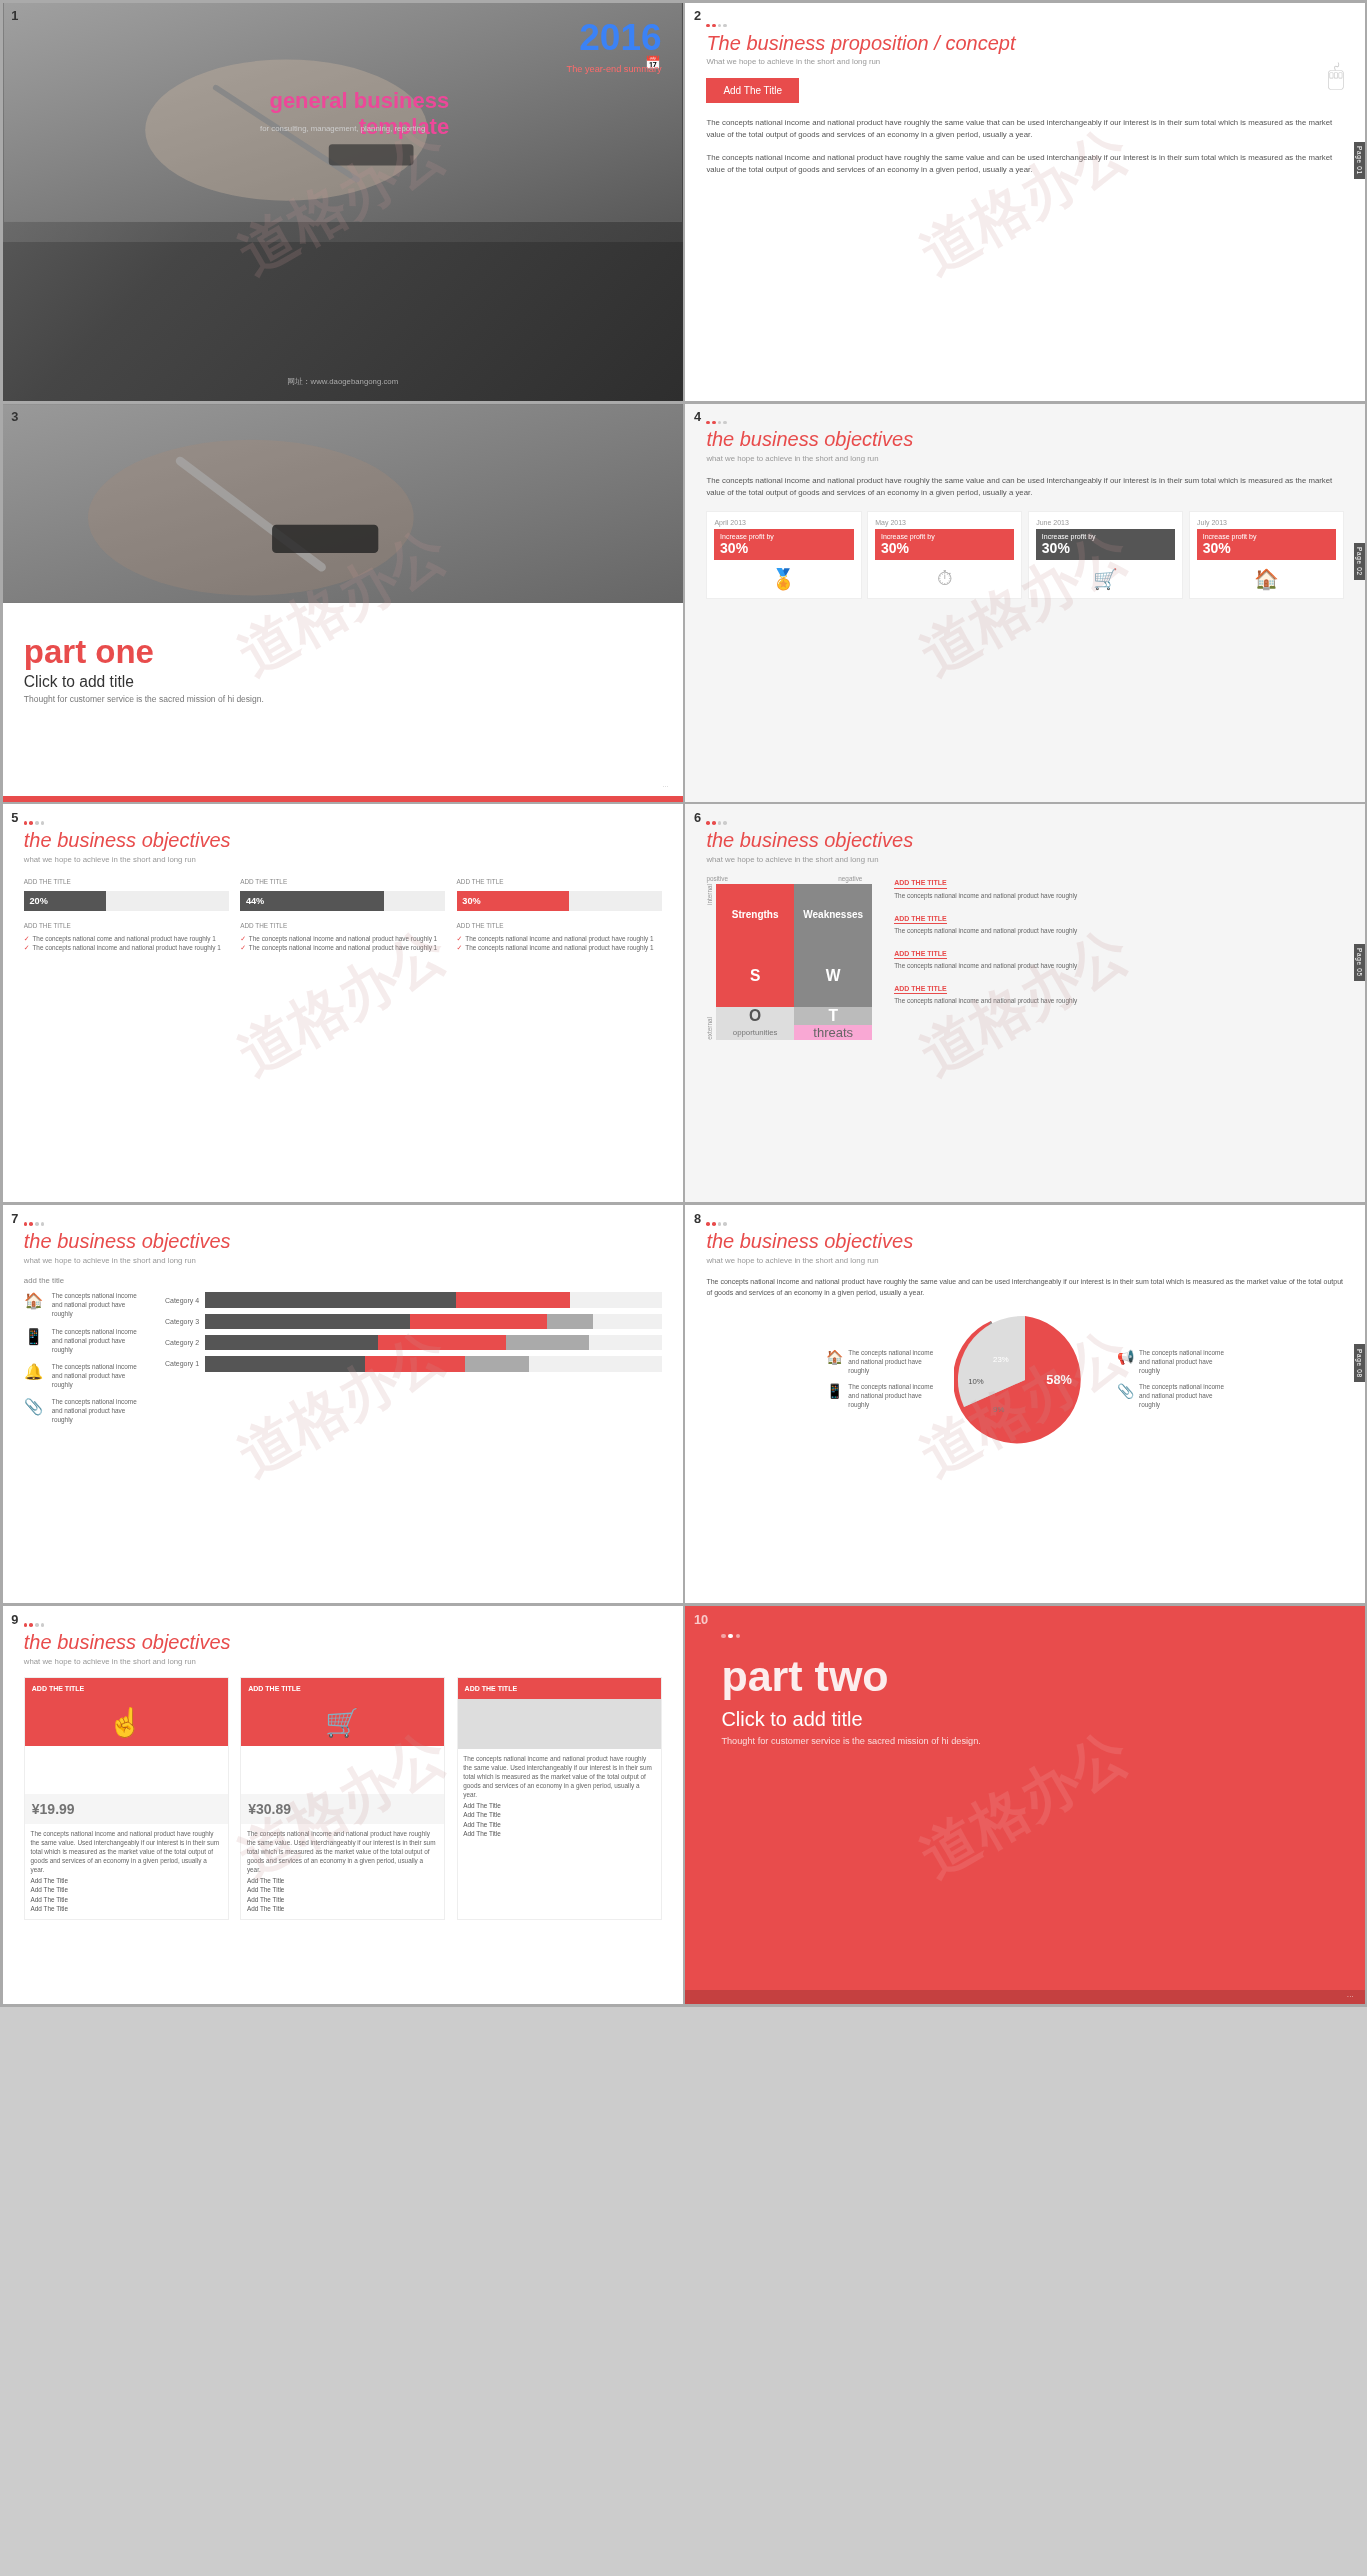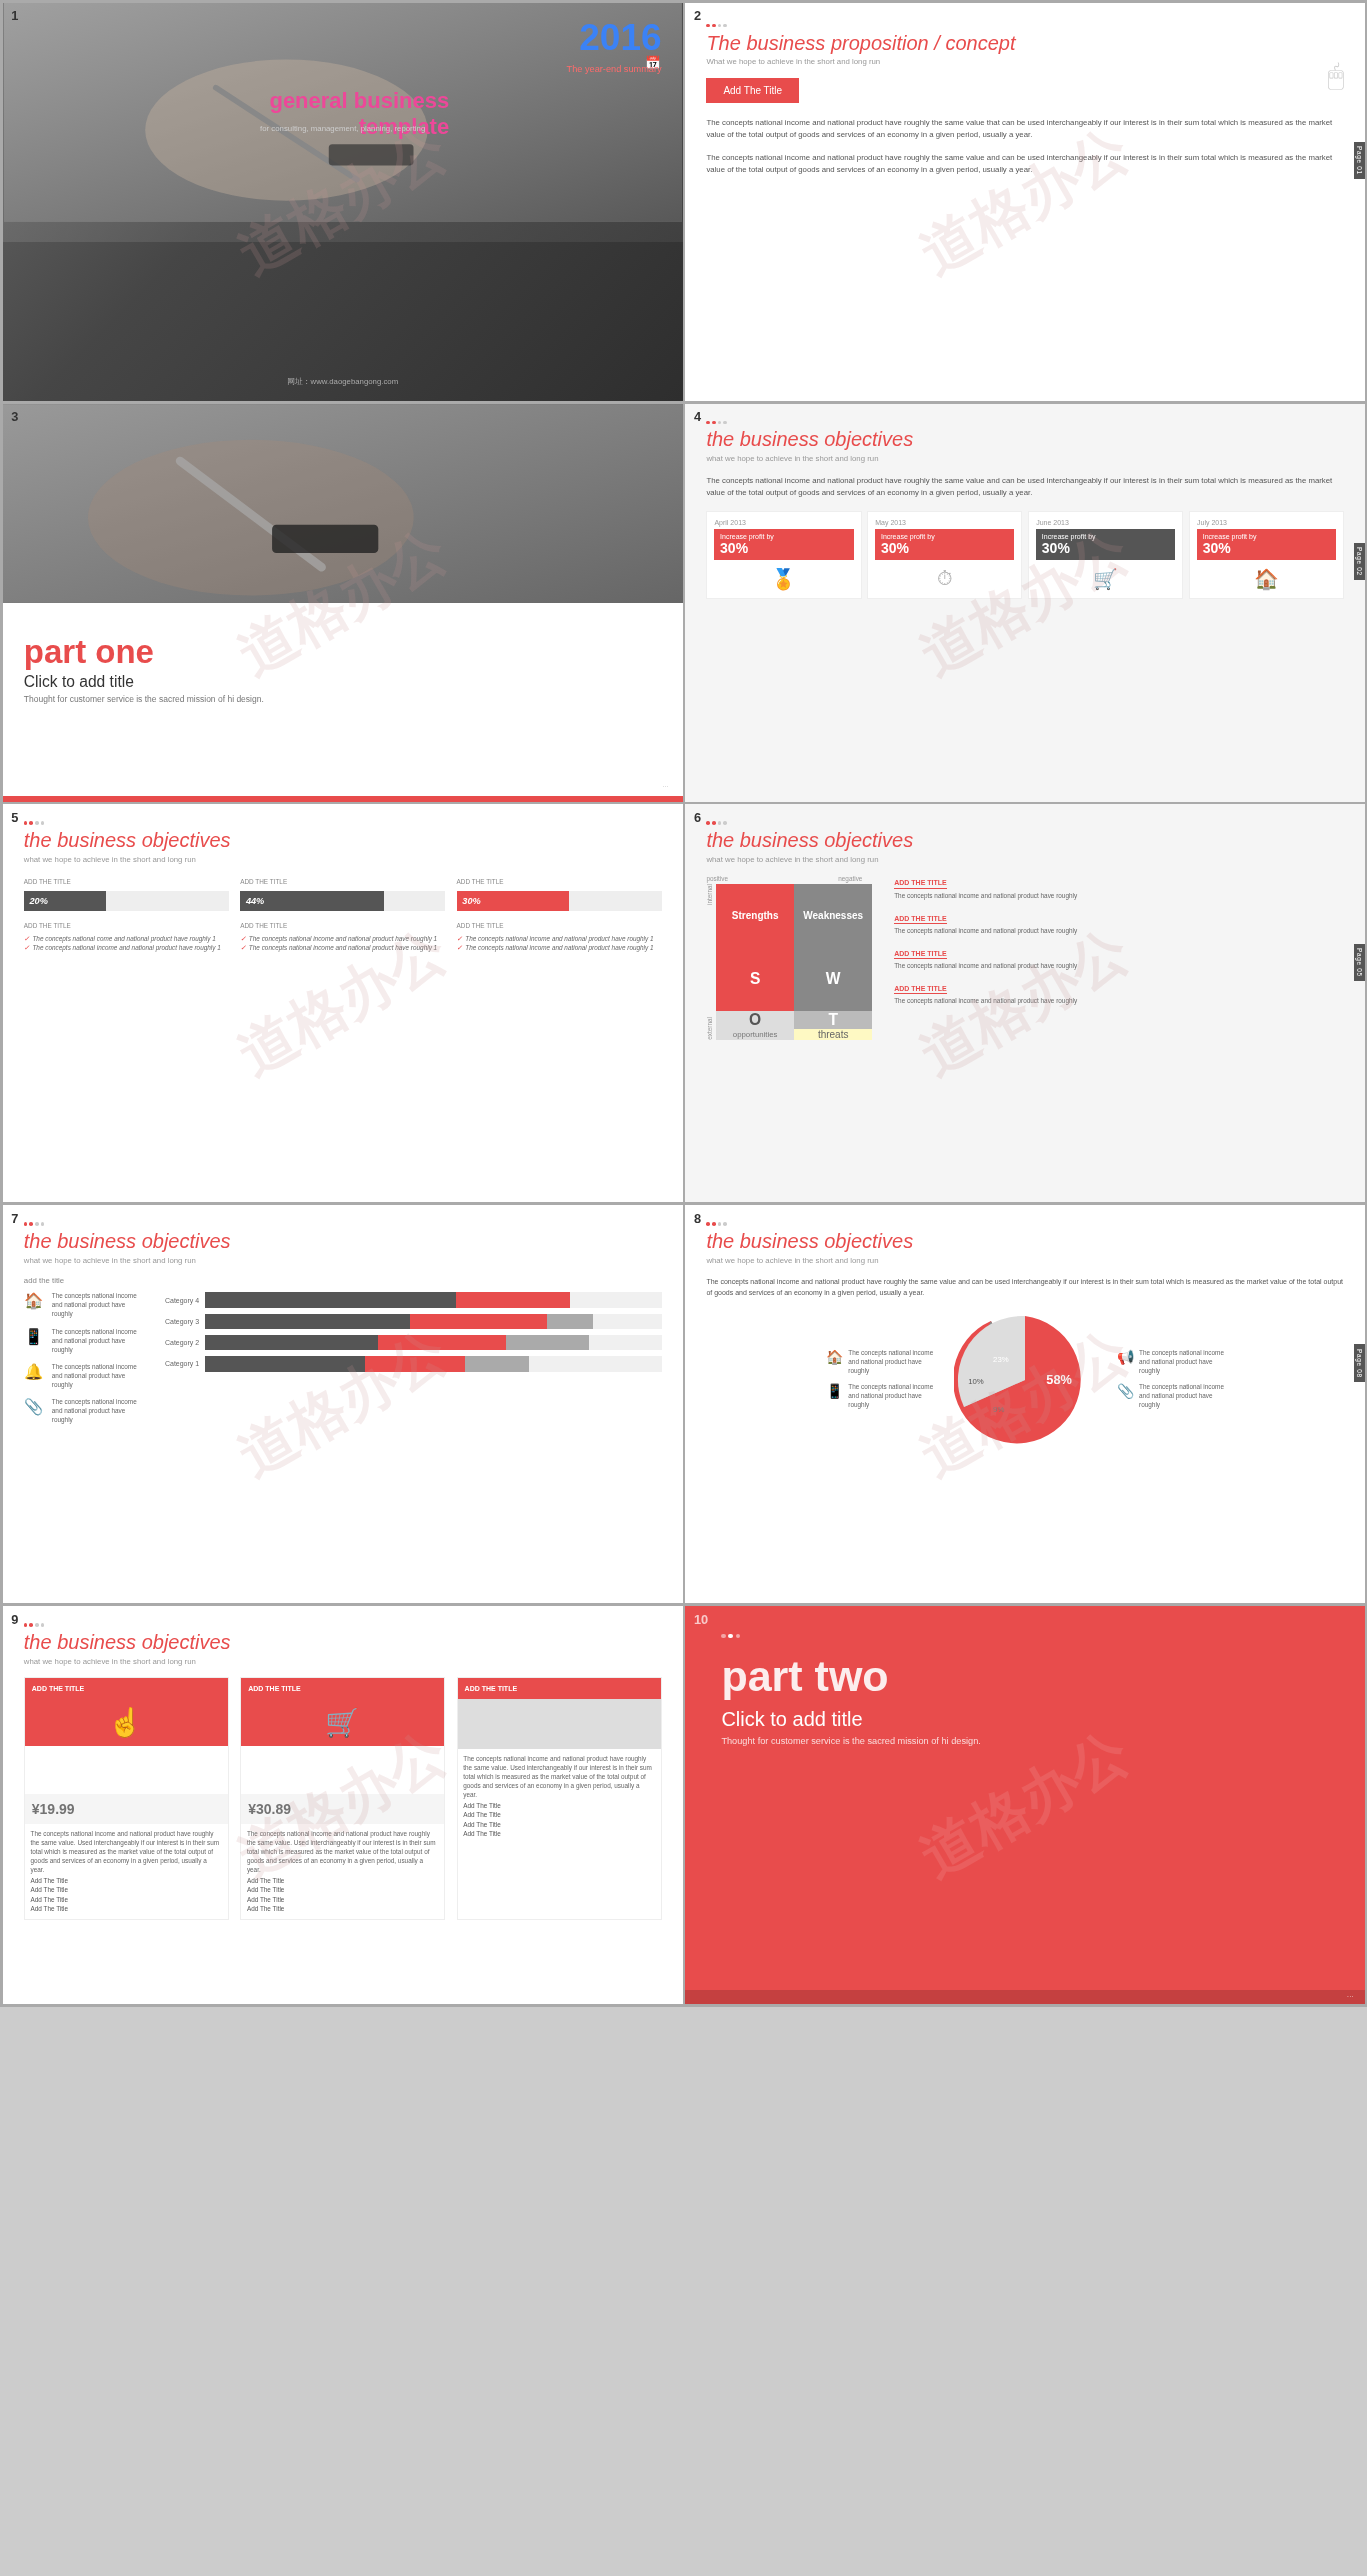--- a/index.html
+++ b/index.html
@@ -198,21 +198,20 @@
     
     .slide-5 { background: white; padding: 17px 21px; }
     .slide-5 .chart-area {
       margin-top: 14px;
     }
     .chart-row {
       display: grid;
       grid-template-columns: 1fr 1fr 1fr;
       gap: 11.4px;
       margin-bottom: 8.5px;
-      font-style: italic;
     }
     .chart-label-row {
       display: grid;
       grid-template-columns: 1fr 1fr 1fr;
       gap: 11.4px;
       margin-bottom: 2.8px;
     }
     .chart-col-label { font-size: 7px; color: #777; text-transform: uppercase; }
     .bar-container { background: #eee; height: 20px; position: relative; margin-bottom: 2.8px; }
     .bar-fill-dark { height: 100%; background: #555; }
@@ -560,21 +559,21 @@
             <span style="font-size:6.4px;color:#999;writing-mode:vertical-rl;transform:rotate(180deg);">external</span>
           </div>
           <div class="swot-grid">
             <div class="swot-cell-red">Strengths</div>
             <div class="swot-cell-gray">Weaknesses</div>
             <div style="background:#e84c4c;display:flex;align-items:center;justify-content:center;color:white;font-size:15.6px;font-weight:bold;">S</div>
             <div style="background:#888;display:flex;align-items:center;justify-content:center;color:white;font-size:15.6px;font-weight:bold;">W</div>
             <div style="background:#ddd;display:flex;align-items:center;justify-content:center;color:#555;font-size:15.6px;font-weight:bold;">O</div>
             <div style="background:#bbb;display:flex;align-items:center;justify-content:center;color:white;font-size:15.6px;font-weight:bold;">T</div>
             <div style="background:#ddd;display:flex;align-items:center;justify-content:center;color:#777;font-size:7.8px;">opportunities</div>
-            <div style="background:#fef9c3;display:flex;align-items:center;justify-content:center;color:#666;font-size:10px;text-align:center;">threats</div>
+            <div style="background:#f9a8d4;display:flex;align-items:center;justify-content:center;color:#666;font-size:13px;text-align:center;">threats</div>
           </div>
         </div>
       </div>
       <div class="swot-right">
         <div class="swot-item">
           <div class="swot-item-title">ADD THE TITLE</div>
           <div class="swot-item-text">The concepts national income and national product have roughly</div>
         </div>
         <div class="swot-item">
           <div class="swot-item-title">ADD THE TITLE</div>

